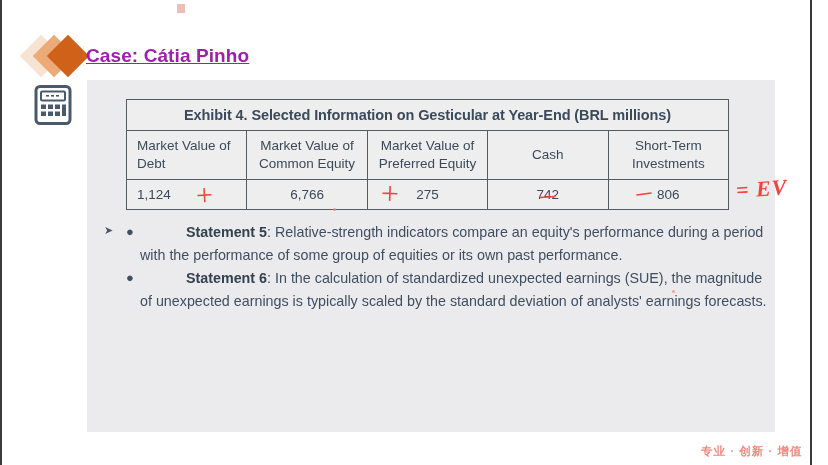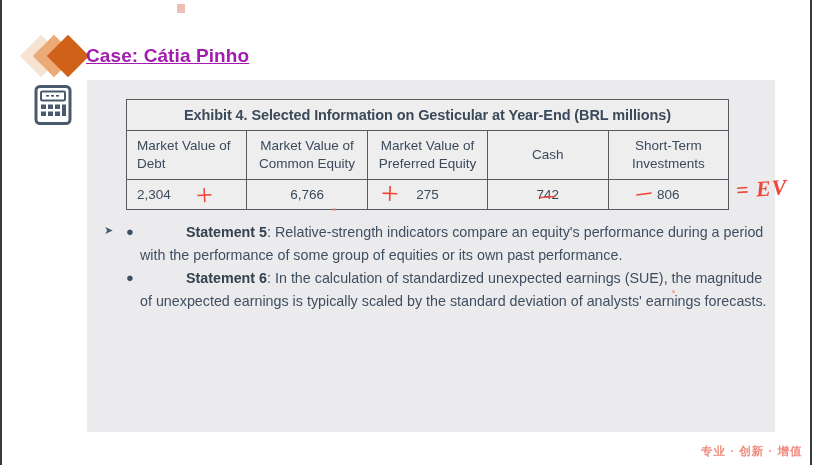--- a/index.html
+++ b/index.html
@@ -309,21 +309,21 @@
         </td>
         <td class="col-head" style="width:95px">
           <span>Cash</span>
         </td>
         <td class="col-head" style="width:146px">
           <span>Short-Term</span><br>
           <span>Investments</span>
         </td>
       </tr>
       <tr>
-        <td class="data-cell left">2,304</td>
+        <td class="data-cell left">1,124</td>
         <td class="data-cell">6,766</td>
         <td class="data-cell">275</td>
         <td class="data-cell">742</td>
         <td class="data-cell">806</td>
       </tr>
     </tbody>
   </table>
 
   <div class="ink ink-plus1">+</div>
   <div class="ink ink-plus2">+</div>

